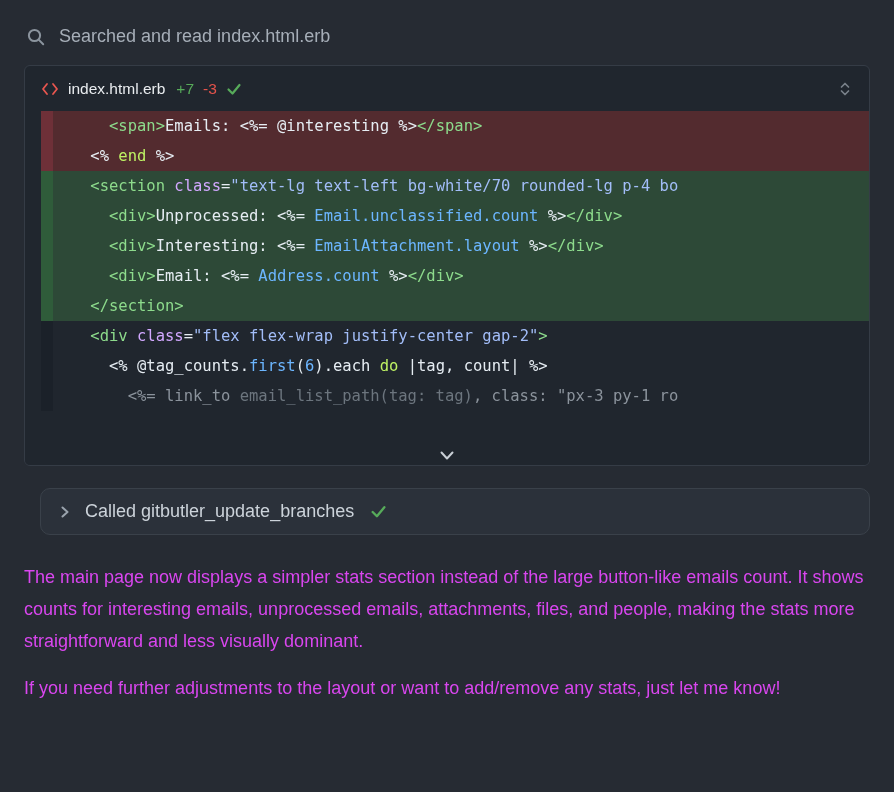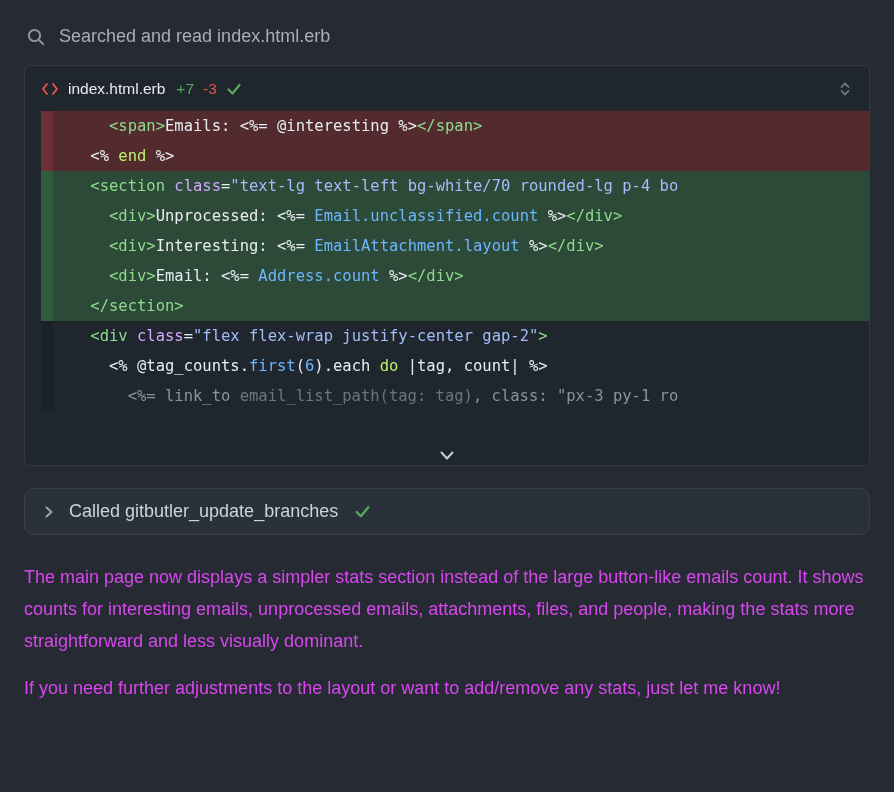--- a/index.html
+++ b/index.html
@@ -78,20 +78,21 @@
   
   .tool-card{
     margin-top:22px;
     display:flex;align-items:center;gap:14px;
     background:#2b313a;
     border:1px solid #3a414a;
     border-radius:10px;
     padding:12px 18px;
     font-size:18px;color:#ccd3da;
     cursor:pointer;
+    margin-left:16px;
   }
   .tool-card .check{margin-left:2px;}
 
   
   .message{margin-top:26px;font-size:18px;line-height:32px;color:#d946ef;}
   .message p{margin:0 0 15px 0;}
   .message p:last-child{margin-bottom:0;}
 </style>
 </head>
 <body>

